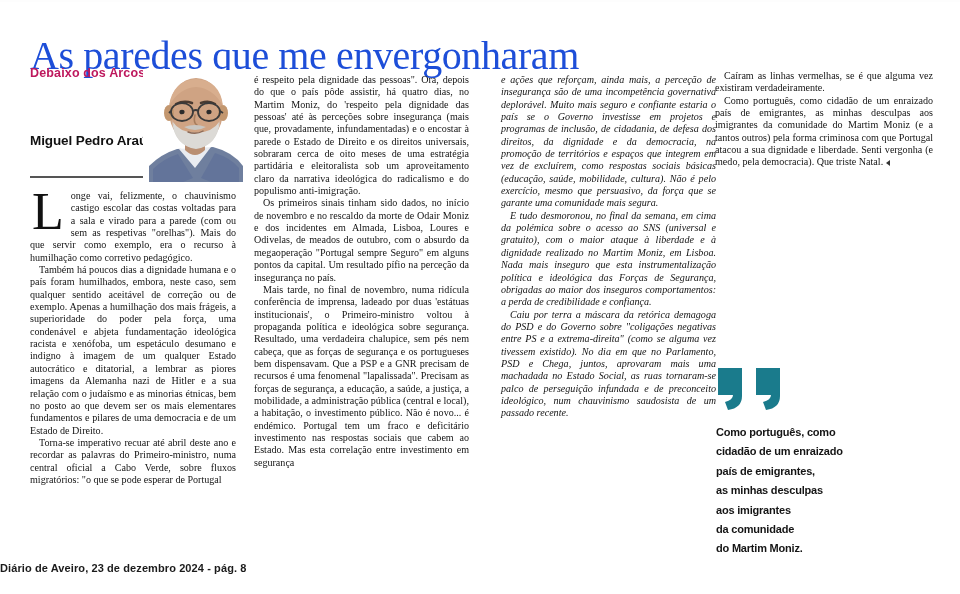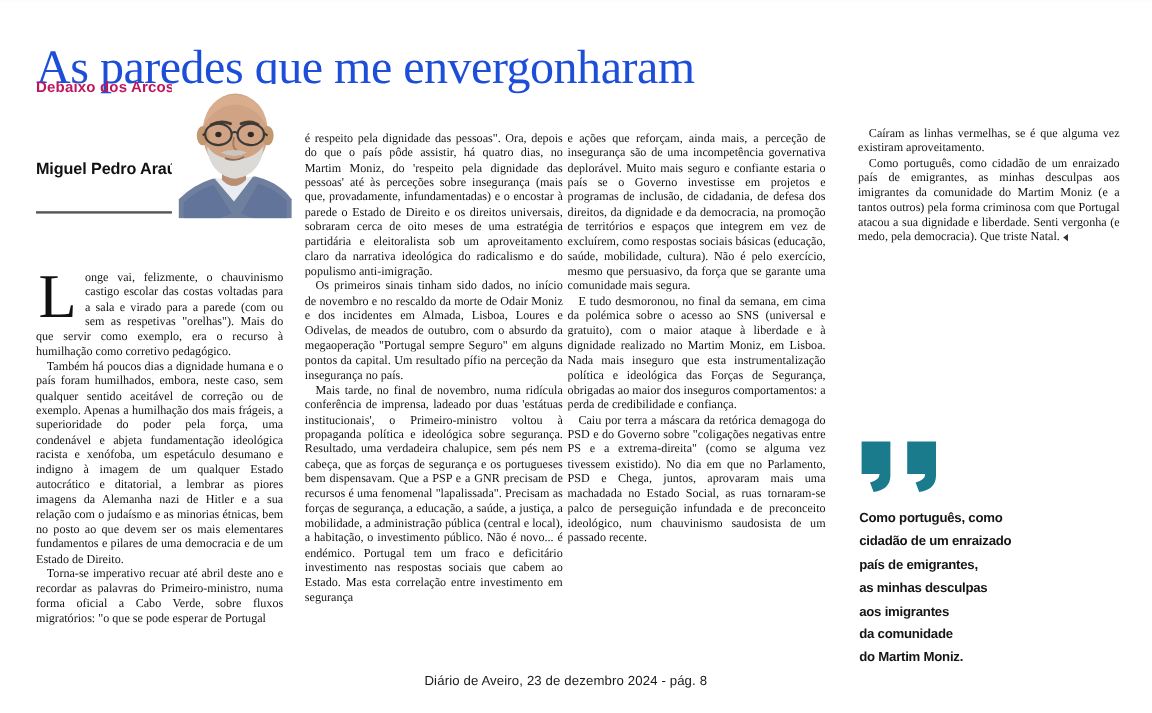--- a/index.html
+++ b/index.html
@@ -88,34 +88,33 @@
 
   
   .col {
     position: absolute;
     font-family: "Liberation Serif", "DejaVu Serif", serif;
     font-size: 10.1px;
     line-height: 12.35px;
     text-align: justify;
     color: #131313;
     hyphens: auto;
-    margin-top: 36px;
     -webkit-hyphens: auto;
   }
   .col p {
     margin: 0;
     text-indent: 9px;
   }
   .col p.first {
     text-indent: 0;
   }
 
   #col1 { left: 30px;  top: 190px; width: 206px; }
   #col2 { left: 254px; top: 74px;  width: 215px; }
-  #col3 { left: 473px; top: 74px;  width: 215px; }
+  #col3 { left: 501px; top: 74px;  width: 215px; font-style: italic; }
   #col4 { left: 715px; top: 70px;  width: 218px; }
 
   
   .dropcap {
     float: left;
     font-family: "Liberation Serif", "DejaVu Serif", serif;
     font-size: 52px;
     line-height: 40px;
     font-weight: 400;
     margin: 2px 7px 0 2px;
@@ -156,24 +155,24 @@
     letter-spacing: -0.2px;
     white-space: pre-line;
   }
 
   
   .footer {
     position: absolute;
     left: 0;
     top: 562px;
     width: 943px;
-    text-align: center;
+    text-align: left;
     font-family: "Liberation Sans", "DejaVu Sans", sans-serif;
     font-size: 11px;
-    font-weight: 400;
+    font-weight: 700;
     color: #1b1b1b;
     letter-spacing: 0.1px;
   }
 
   
   .scan-edge {
     position: absolute;
     left: 0; top: 0; width: 960px; height: 2px;
     background: #fdfdfd;
   }
@@ -233,37 +232,37 @@
 
       <path d="M41 57 q11 -4 22 0 q-11 6 -22 0 Z" fill="#c9c6c1"></path>
 
       <path d="M45 62 q8 3 15 -1" stroke="#8a6a58" stroke-width="1.4" fill="none" stroke-linecap="round"></path>
     </svg>
   </div>
 
   <div class="col" id="col1">
     <p class="first"><span class="dropcap">L</span><span>onge vai, felizmente, o chauvinismo castigo escolar das costas voltadas para a sala e virado para a parede (com ou sem as respetivas "orelhas"). Mais do que servir como exemplo, era o recurso à humilhação como corretivo pedagógico.</span></p>
     <p>Também há poucos dias a dignidade humana e o país foram humilhados, embora, neste caso, sem qualquer sentido aceitável de correção ou de exemplo. Apenas a humilhação dos mais frágeis, a superioridade do poder pela força, uma condenável e abjeta fundamentação ideológica racista e xenófoba, um espetáculo desumano e indigno à imagem de um qualquer Estado autocrático e ditatorial, a lembrar as piores imagens da Alemanha nazi de Hitler e a sua relação com o judaísmo e as minorias étnicas, bem no posto ao que devem ser os mais elementares fundamentos e pilares de uma democracia e de um Estado de Direito.</p>
-    <p>Torna-se imperativo recuar até abril deste ano e recordar as palavras do Primeiro-ministro, numa forma oficial a Cabo Verde, sobre fluxos migratórios: "o que se pode esperar de Portugal</p>
+    <p>Torna-se imperativo recuar até abril deste ano e recordar as palavras do Primeiro-ministro, numa central oficial a Cabo Verde, sobre fluxos migratórios: "o que se pode esperar de Portugal</p>
   </div>
 
   <div class="col" id="col2">
     <p class="first">é respeito pela dignidade das pessoas". Ora, depois do que o país pôde assistir, há quatro dias, no Martim Moniz, do 'respeito pela dignidade das pessoas' até às perceções sobre insegurança (mais que, provadamente, infundamentadas) e o encostar à parede o Estado de Direito e os direitos universais, sobraram cerca de oito meses de uma estratégia partidária e eleitoralista sob um aproveitamento claro da narrativa ideológica do radicalismo e do populismo anti-imigração.</p>
     <p>Os primeiros sinais tinham sido dados, no início de novembro e no rescaldo da morte de Odair Moniz e dos incidentes em Almada, Lisboa, Loures e Odivelas, de meados de outubro, com o absurdo da megaoperação "Portugal sempre Seguro" em alguns pontos da capital. Um resultado pífio na perceção da insegurança no país.</p>
     <p>Mais tarde, no final de novembro, numa ridícula conferência de imprensa, ladeado por duas 'estátuas institucionais', o Primeiro-ministro voltou à propaganda política e ideológica sobre segurança. Resultado, uma verdadeira chalupice, sem pés nem cabeça, que as forças de segurança e os portugueses bem dispensavam. Que a PSP e a GNR precisam de recursos é uma fenomenal "lapalissada". Precisam as forças de segurança, a educação, a saúde, a justiça, a mobilidade, a administração pública (central e local), a habitação, o investimento público. Não é novo... é endémico. Portugal tem um fraco e deficitário investimento nas respostas sociais que cabem ao Estado. Mas esta correlação entre investimento em segurança</p>
   </div>
 
   <div class="col" id="col3">
     <p class="first">e ações que reforçam, ainda mais, a perceção de insegurança são de uma incompetência governativa deplorável. Muito mais seguro e confiante estaria o país se o Governo investisse em projetos e programas de inclusão, de cidadania, de defesa dos direitos, da dignidade e da democracia, na promoção de territórios e espaços que integrem em vez de excluírem, como respostas sociais básicas (educação, saúde, mobilidade, cultura). Não é pelo exercício, mesmo que persuasivo, da força que se garante uma comunidade mais segura.</p>
     <p>E tudo desmoronou, no final da semana, em cima da polémica sobre o acesso ao SNS (universal e gratuito), com o maior ataque à liberdade e à dignidade realizado no Martim Moniz, em Lisboa. Nada mais inseguro que esta instrumentalização política e ideológica das Forças de Segurança, obrigadas ao maior dos inseguros comportamentos: a perda de credibilidade e confiança.</p>
     <p>Caiu por terra a máscara da retórica demagoga do PSD e do Governo sobre "coligações negativas entre PS e a extrema-direita" (como se alguma vez tivessem existido). No dia em que no Parlamento, PSD e Chega, juntos, aprovaram mais uma machadada no Estado Social, as ruas tornaram-se palco de perseguição infundada e de preconceito ideológico, num chauvinismo saudosista de um passado recente.</p>
   </div>
 
   <div class="col" id="col4">
-    <p>Caíram as linhas vermelhas, se é que alguma vez existiram aproveitamento.</p>
+    <p>Caíram as linhas vermelhas, se é que alguma vez existiram verdadeiramente.</p>
     <p><span>Como português, como cidadão de um enraizado país de emigrantes, as minhas desculpas aos imigrantes da comunidade do Martim Moniz (e a tantos outros) pela forma criminosa com que Portugal atacou a sua dignidade e liberdade. Senti vergonha (e medo, pela democracia). Que triste Natal.</span><span class="endmark"></span></p>
   </div>
 
   <div class="pullquote">
     <span class="quote-glyph">
       <svg width="80" height="46" viewBox="0 0 80 46">
         <path d="M2 2 H26 V30 Q26 42 12 44 L9 36 Q17 34 17 29 H2 Z" fill="#1a7b8c"></path>
         <path d="M40 2 H64 V30 Q64 42 50 44 L47 36 Q55 34 55 29 H40 Z" fill="#1a7b8c"></path>
       </svg>
     </span>

